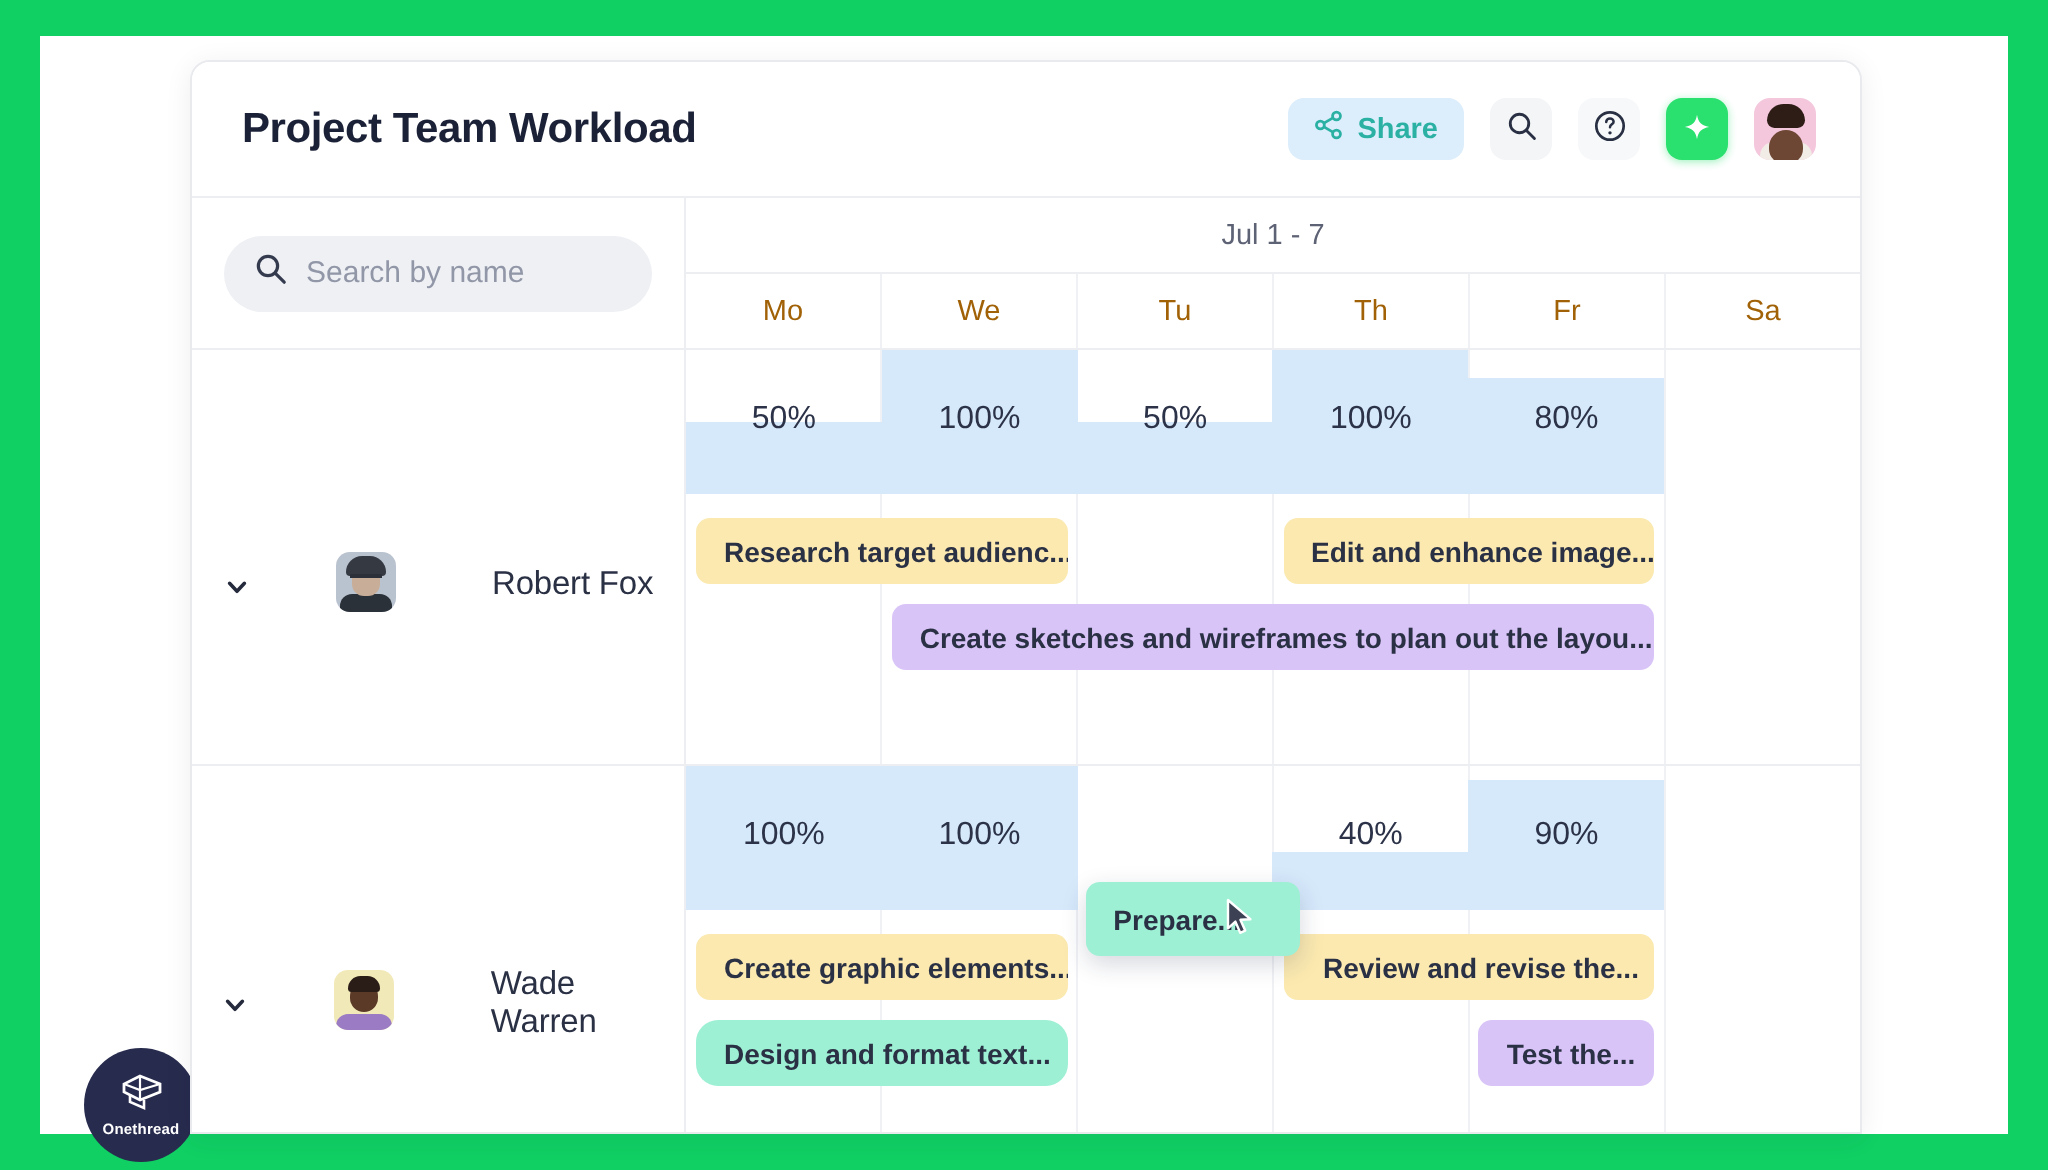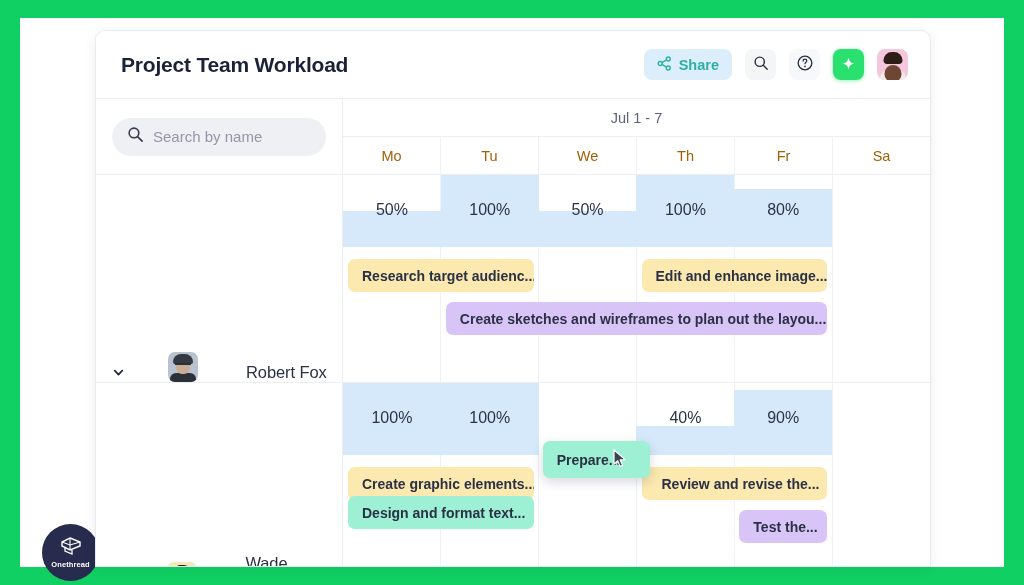--- a/index.html
+++ b/index.html
@@ -142,21 +142,21 @@
   .day-cell {
     flex: 1;
     display: flex; align-items: center; justify-content: center;
     font-size: 14.5px; color: #a16207;
     border-right: 1px solid #f0f1f5;
   }
   .day-cell:last-child { border-right: none; }
 
   
   .person-row {
-    display: flex; align-items: flex-end;
+    display: flex; align-items: center;
     padding-top: 24px; padding-left: 12px;
     border-bottom: 1px solid #eceef2;
     gap: 36px;
   }
   .person-row.r1 { height: 208px; }
   .person-row.r2 { height: 209px; border-bottom: none; }
   .chevron {
     width: 20px; height: 20px; margin-top: 5px;
     display: flex; align-items: center; justify-content: center;
     cursor: pointer;
@@ -353,22 +353,22 @@
           </div>
           <span class="p-name">Wade Warren</span>
         </div>
       </div>
 
       <div class="right-col">
         <div class="date-head">Jul 1 - 7</div>
 
         <div class="days-head">
           <div class="day-cell">Mo</div>
+          <div class="day-cell">We</div>
           <div class="day-cell">Tu</div>
-          <div class="day-cell">We</div>
           <div class="day-cell">Th</div>
           <div class="day-cell">Fr</div>
           <div class="day-cell">Sa</div>
         </div>
 
         <div class="grid-row r1">
           <div class="col-lines">
             <div class="col-line"></div>
               <div class="col-line"></div>
               <div class="col-line"></div>
@@ -431,21 +431,21 @@
               </div>
               <div class="cap-cell">
                 <div class="cap-fill" style="height: 64.8px;"></div>
                 <div class="cap-txt">90%</div>
               </div>
               <div class="cap-cell"></div>
             </div>
           <div class="task-layer">
               <div class="task t-yellow" style="left: calc(0% + 5px); width: calc(33.3333% - 10px); top: 84px;">Create graphic elements...</div>
               <div class="task t-yellow" style="left: calc(50% + 5px); width: calc(33.3333% - 10px); top: 84px; padding-left: 20px;">Review and revise the...</div>
-              <div class="task t-teal" style="left: calc(0% + 5px); width: calc(33.3333% - 10px); top: 113px;">Design and format text...</div>
+              <div class="task t-teal" style="left: calc(0% + 5px); width: calc(33.3333% - 10px); top: 127px; border-radius: 11px;">Design and format text...</div>
               <div class="task t-purple" style="left: calc(66.6667% + 5px); width: calc(16.6667% - 10px); top: 127px;">Test the...</div>
               <div class="task t-teal t-float" style="left: calc(33.3333% + 4px); width: 107px; top: 58px; height: 37px;">Prepare...</div>
               <div class="cursor-arrow" style="left: calc(33.3333% + 74px); top: 66px;"><svg width="16" height="20" viewBox="0 0 16 20">
                   <path d="M1 1 L1 15.2 L4.7 11.8 L7.1 17.4 L9.6 16.3 L7.2 10.9 L12.2 10.6 Z" fill="#3c4253" stroke="#ffffff" stroke-width="1.2" stroke-linejoin="round"></path>
                 </svg></div>
             </div>
         </div>
       </div>
 
     </div>

